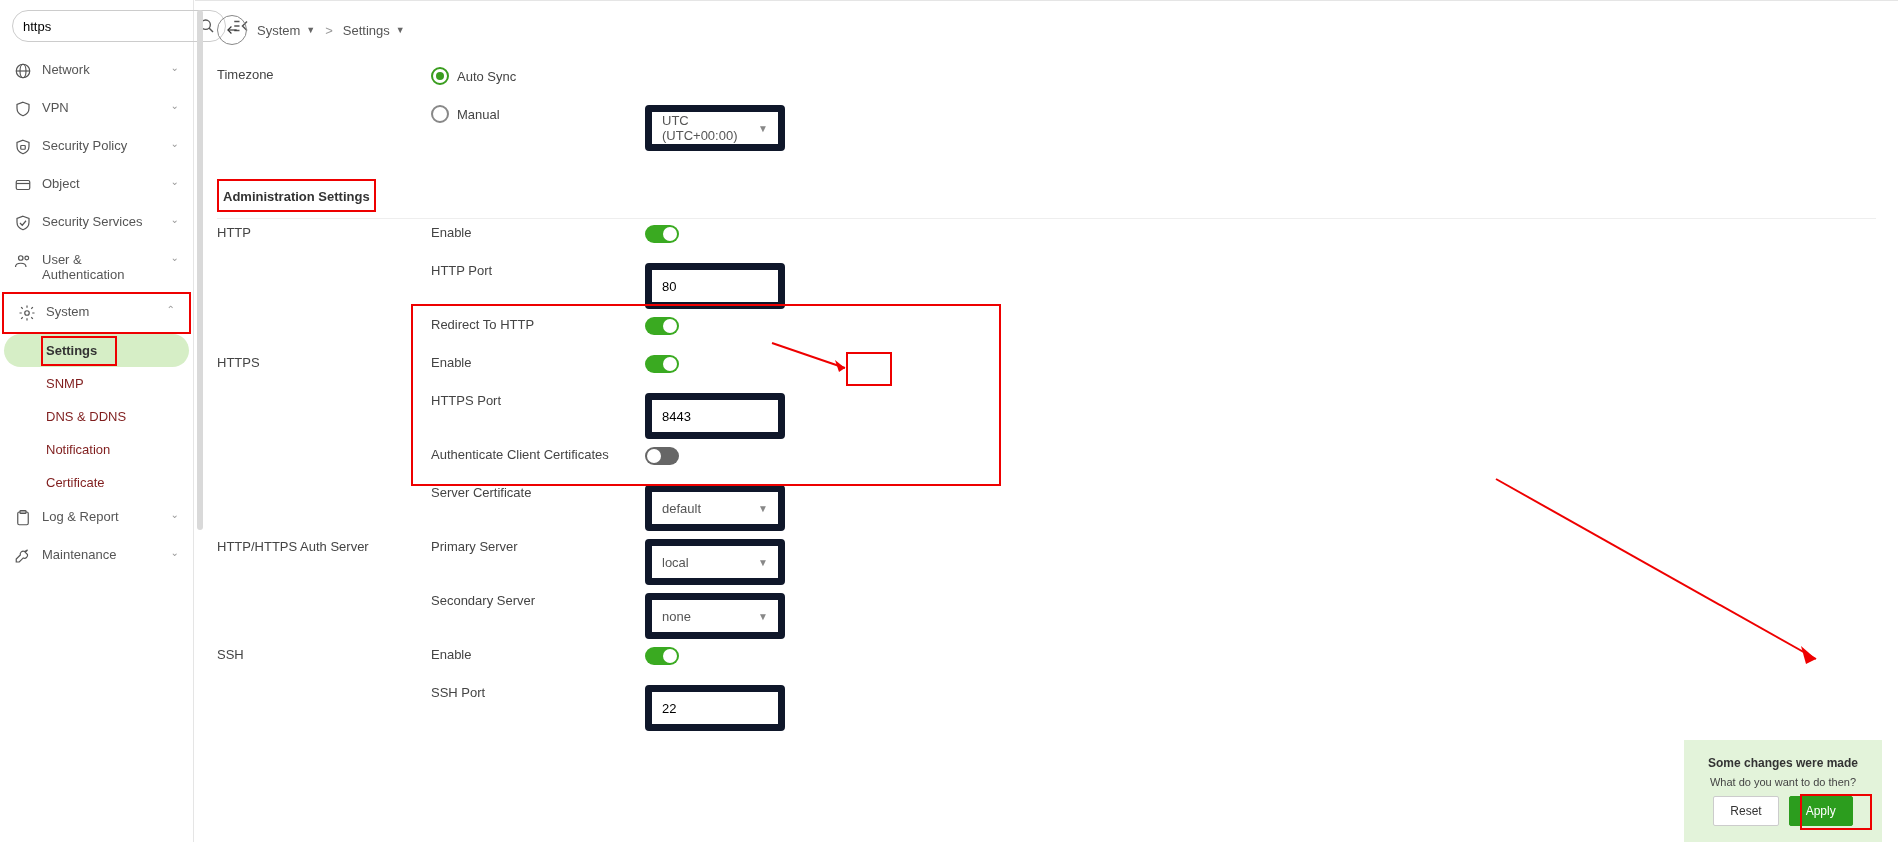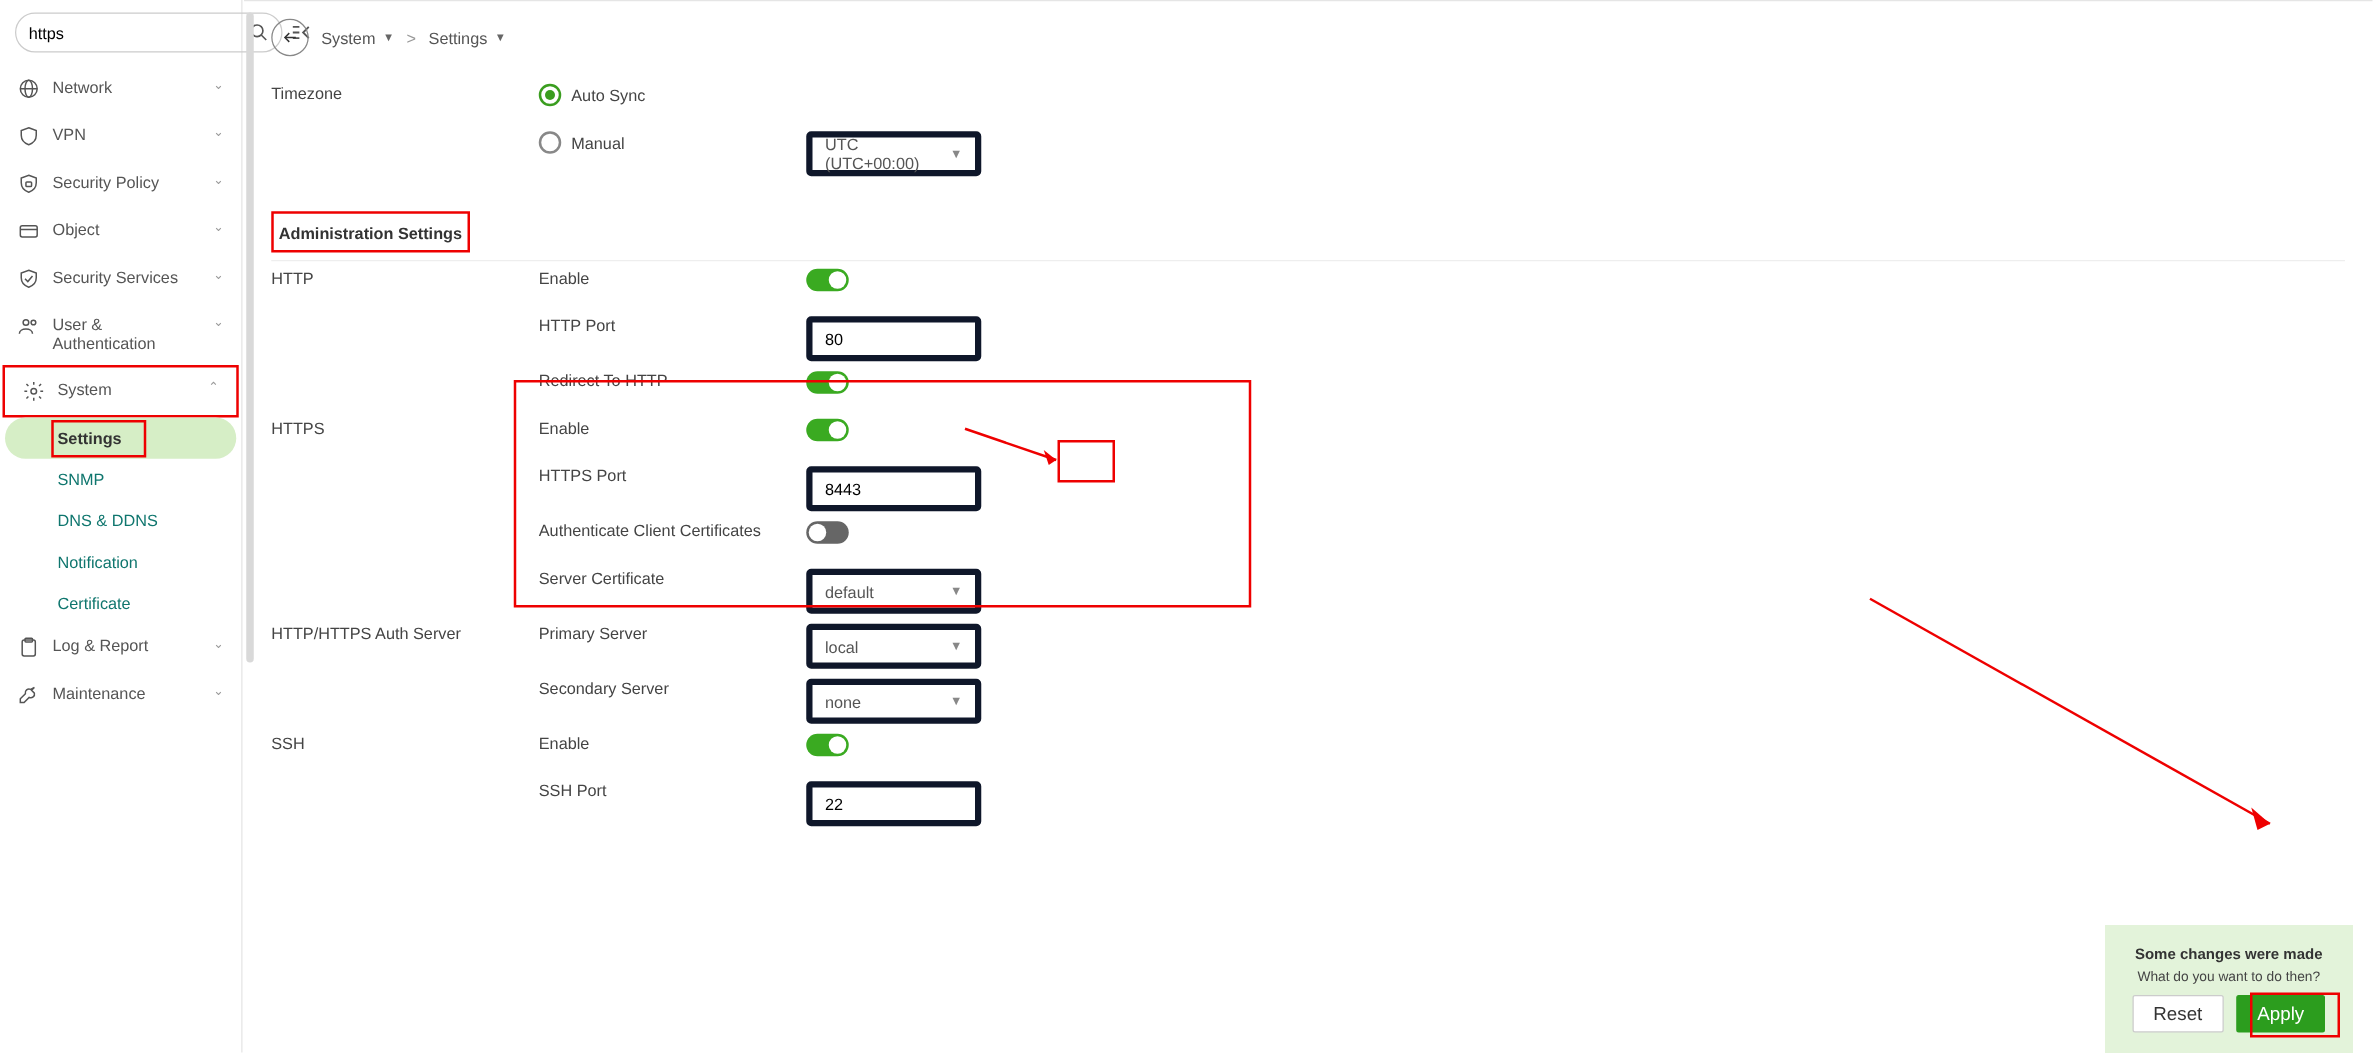--- a/index.html
+++ b/index.html
@@ -22,21 +22,21 @@
 .nav-item {
   display: flex; align-items: flex-start; padding: 10px 14px; gap: 10px;
   color: #555; cursor: pointer; position: relative;
 }
 .nav-item .chev { margin-left: auto; color: #999; font-size: 10px; }
 .nav-item .ic { width: 18px; height: 18px; display: inline-flex; align-items: center; justify-content: center; color: #555; }
 .nav-item.red-box { border: 2px solid #e00; margin: 0 2px; }
 
 .sub-item {
   display: flex; align-items: center; padding: 9px 14px 9px 42px;
-  color: #0f766e; cursor: pointer; border-radius: 18px; margin: 0 4px;
+  color: #7f1d1d; cursor: pointer; border-radius: 18px; margin: 0 4px;
 }
 .sub-item.active { background: #d6eec6; color: #333; font-weight: 600; }
 .sub-item.active.red-box { position: relative; }
 .sub-item.active .red-inner {
   position: absolute; border: 2px solid #e00; left: 37px; top: 2px; height: 30px; width: 76px;
 }
 
 
 .main { margin-left: 195px; padding: 0; width: 1703px; position: relative; }
 .top-divider { border-top: 1px solid #e5e5e5; height: 1px; }
@@ -80,21 +80,21 @@
 .toggle.on { background: #3aaa21; }
 .toggle.off { background: #666; }
 .toggle .knob {
   position: absolute; width: 14px; height: 14px; background: #fff; border-radius: 50%; top: 2px;
 }
 .toggle.on .knob { right: 2px; }
 .toggle.off .knob { left: 2px; }
 
 
 .text-input, .select {
-  height: 36px; border: 5px solid #0f172a; border-radius: 4px; padding: 4px 10px;
+  height: 36px; border: 7px solid #0f172a; border-radius: 4px; padding: 16px 10px;
   font-size: 13px; width: 140px; background: #fff;
 }
 .select { width: 140px; display: flex; align-items: center; justify-content: space-between; cursor: pointer; color: #555; }
 .select .caret { color: #888; font-size: 10px; }
 
 
 .bigred1 {
   position: absolute; border: 2px solid #e00;
   left: 216px; top: 304px; width: 590px; height: 182px;
 }
@@ -111,21 +111,21 @@
 
 
 .toast {
   position: fixed; right: 16px; bottom: 0; width: 198px; background: #e3f3da;
   padding: 16px 14px 16px 14px;
 }
 .toast-title { font-weight: 700; text-align: center; font-size: 12px; margin-bottom: 6px; }
 .toast-sub { text-align: center; font-size: 11px; color: #444; margin-bottom: 8px; }
 .toast-buttons { display: flex; gap: 10px; justify-content: center; }
 .btn {
-  height: 30px; padding: 0 16px; border-radius: 2px; font-size: 15px; cursor: pointer;
+  height: 30px; padding: 0 16px; border-radius: 2px; font-size: 12px; cursor: pointer;
   display: inline-flex; align-items: center; justify-content: center;
 }
 .btn-reset { background: #fff; border: 1px solid #ccc; color: #333; }
 .btn-apply { background: #2c9d1e; border: 1px solid #2c9d1e; color: #fff; }
 .apply-red { position: absolute; border: 2px solid #e00; right: 10px; bottom: 12px; width: 72px; height: 36px; }
 
 
 .scrollbar {
   position: fixed; left: 196px; top: 4px; width: 8px; height: 834px;
 }

